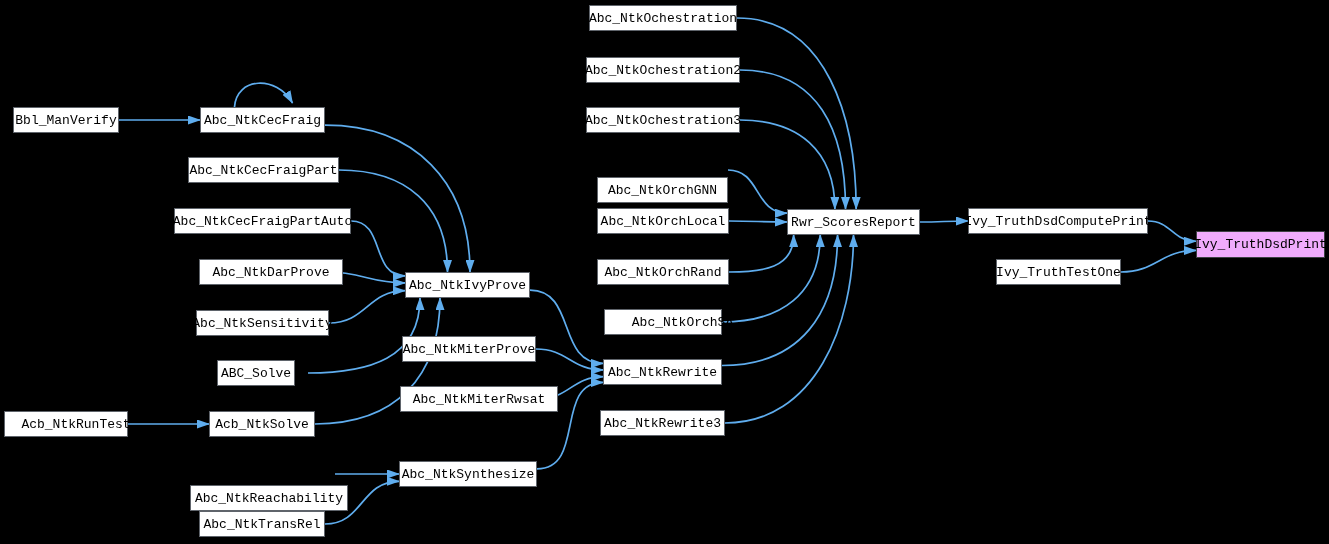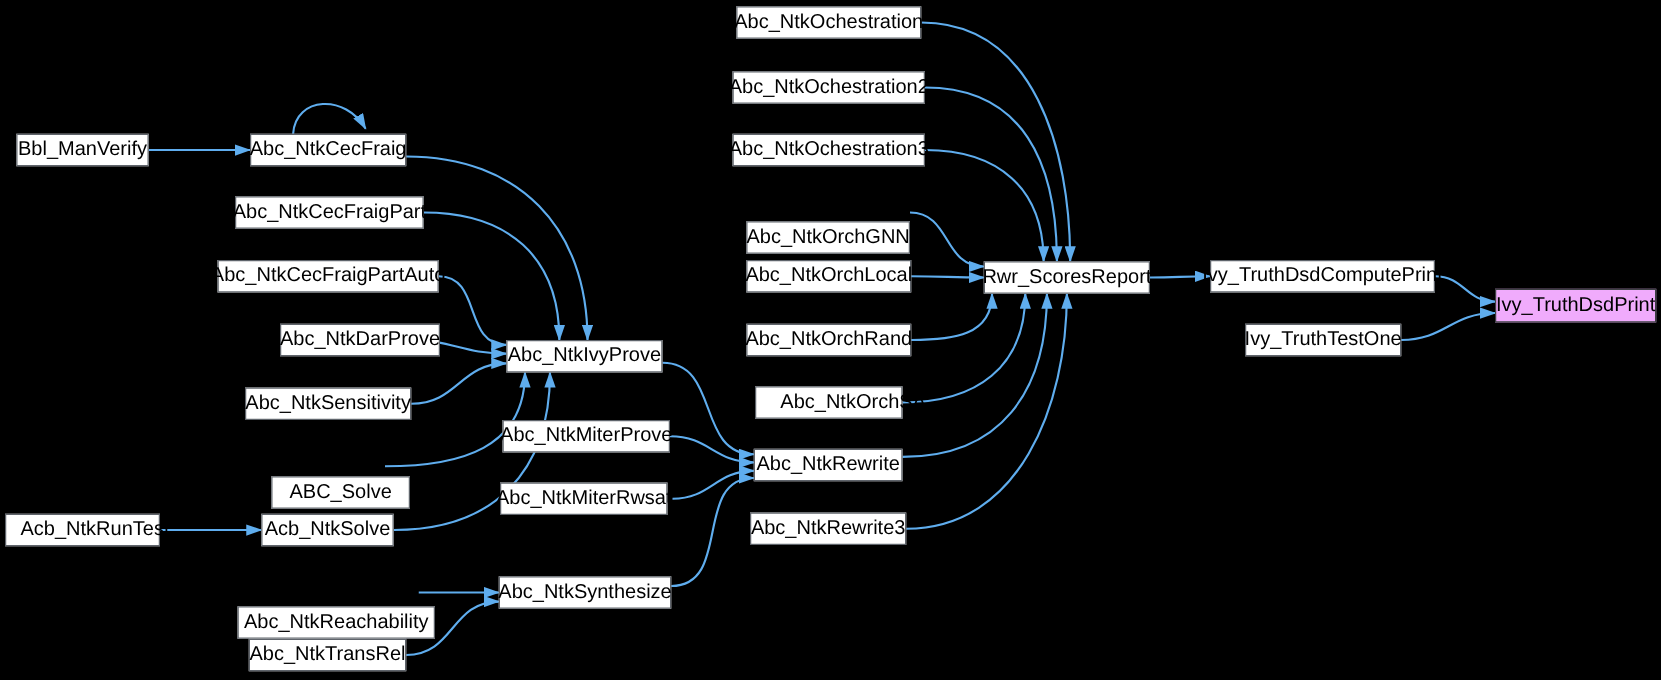--- a/index.html
+++ b/index.html
@@ -6,21 +6,21 @@
   #canvas{
     position:relative;width:1329px;height:544px;background:#000000;
     overflow:hidden;font-family:"Liberation Sans",sans-serif;
   }
   #edges{position:absolute;left:0;top:0;}
   .edge{fill:none;stroke:#5fadee;stroke-width:1.7px;}
   .node{
     position:absolute;box-sizing:border-box;
     display:flex;align-items:center;justify-content:center;
     background:#ffffff;border:1.4px solid #5f646b;color:#000;
-    font-size:16px;line-height:1;white-space:nowrap;cursor:pointer;
+    font-size:13px;line-height:1;white-space:nowrap;cursor:pointer;font-family:Liberation Mono, monospace;
   }
   .node.current{background:#f0abfc;border-color:#3e4044;cursor:default;}
 </style>
 </head>
 <body>
 
 <div id="canvas" style="background: rgb(0, 0, 0);">
   <svg id="edges" width="1329" height="544" viewBox="0 0 1329 544">
     <defs>
       <marker id="arrow" markerUnits="userSpaceOnUse" markerWidth="13" markerHeight="9" refX="12" refY="4.5" orient="auto">
@@ -56,30 +56,30 @@
         <path d="M 920 222 C 941.6046869914841 222, 946.3953130085159 221, 968 221" class="edge" stroke="#5fadee" marker-end="url(#arrow)"></path>
         <path d="M 1148 221 C 1171.4452487510796 221, 1172.5547512489204 241.26, 1196 241.26" class="edge" stroke="#5fadee" marker-end="url(#arrow)"></path>
         <path d="M 1121 272 C 1156.1168236604622 272, 1160.8831763395378 250.44, 1196 250.44" class="edge" stroke="#5fadee" marker-end="url(#arrow)"></path>
       </g>
   </svg>
   <div id="nodes">
       <div class="node" style="left: 13px; top: 107px; width: 106px; height: 26px;">Bbl_ManVerify</div>
       <div class="node" style="left: 200px; top: 107px; width: 125px; height: 26px;">Abc_NtkCecFraig</div>
       <div class="node" style="left: 188px; top: 157px; width: 151px; height: 26px;">Abc_NtkCecFraigPart</div>
       <div class="node" style="left: 174px; top: 208px; width: 177px; height: 26px;">Abc_NtkCecFraigPartAuto</div>
-      <div class="node" style="left: 199px; top: 259px; width: 128px; height: 26px; margin-left: 25px;">Abc_NtkDarProve</div>
+      <div class="node" style="left: 199px; top: 259px; width: 144px; height: 26px;">Abc_NtkDarProve</div>
       <div class="node" style="left: 196px; top: 310px; width: 133px; height: 26px;">Abc_NtkSensitivity</div>
-      <div class="node" style="left: 217px; top: 360px; width: 111px; height: 26px; margin-top: 21px;">ABC_Solve</div>
+      <div class="node" style="left: 217px; top: 360px; width: 78px; height: 26px;">ABC_Solve</div>
       <div class="node" style="left: 4px; top: 411px; width: 124px; height: 26px; padding-left: 20px;">Acb_NtkRunTest</div>
       <div class="node" style="left: 209px; top: 411px; width: 106px; height: 26px;">Acb_NtkSolve</div>
       <div class="node" style="left: 190px; top: 485px; width: 158px; height: 26px;">Abc_NtkReachability</div>
       <div class="node" style="left: 199px; top: 511px; width: 126px; height: 26px;">Abc_NtkTransRel</div>
       <div class="node" style="left: 405px; top: 272px; width: 125px; height: 26px;">Abc_NtkIvyProve</div>
       <div class="node" style="left: 402px; top: 336px; width: 134px; height: 26px;">Abc_NtkMiterProve</div>
-      <div class="node" style="left: 400px; top: 386px; width: 134px; height: 26px; text-align: center;">Abc_NtkMiterRwsat</div>
+      <div class="node" style="left: 400px; top: 386px; width: 158px; height: 26px; text-align: center;">Abc_NtkMiterRwsat</div>
       <div class="node" style="left: 399px; top: 461px; width: 138px; height: 26px;">Abc_NtkSynthesize</div>
       <div class="node" style="left: 589px; top: 5px; width: 148px; height: 26px;">Abc_NtkOchestration</div>
       <div class="node" style="left: 586px; top: 57px; width: 154px; height: 26px;">Abc_NtkOchestration2</div>
       <div class="node" style="left: 586px; top: 107px; width: 154px; height: 26px;">Abc_NtkOchestration3</div>
       <div class="node" style="left: 597px; top: 157px; width: 131px; height: 26px; margin-top: 20px;">Abc_NtkOrchGNN</div>
       <div class="node" style="left: 597px; top: 208px; width: 132px; height: 26px;">Abc_NtkOrchLocal</div>
       <div class="node" style="left: 597px; top: 259px; width: 132px; height: 26px;">Abc_NtkOrchRand</div>
       <div class="node" style="left: 604px; top: 309px; width: 118px; height: 26px; padding-left: 39px;">Abc_NtkOrchSA</div>
       <div class="node" style="left: 603px; top: 359px; width: 119px; height: 26px;">Abc_NtkRewrite</div>
       <div class="node" style="left: 600px; top: 410px; width: 125px; height: 26px;">Abc_NtkRewrite3</div>

